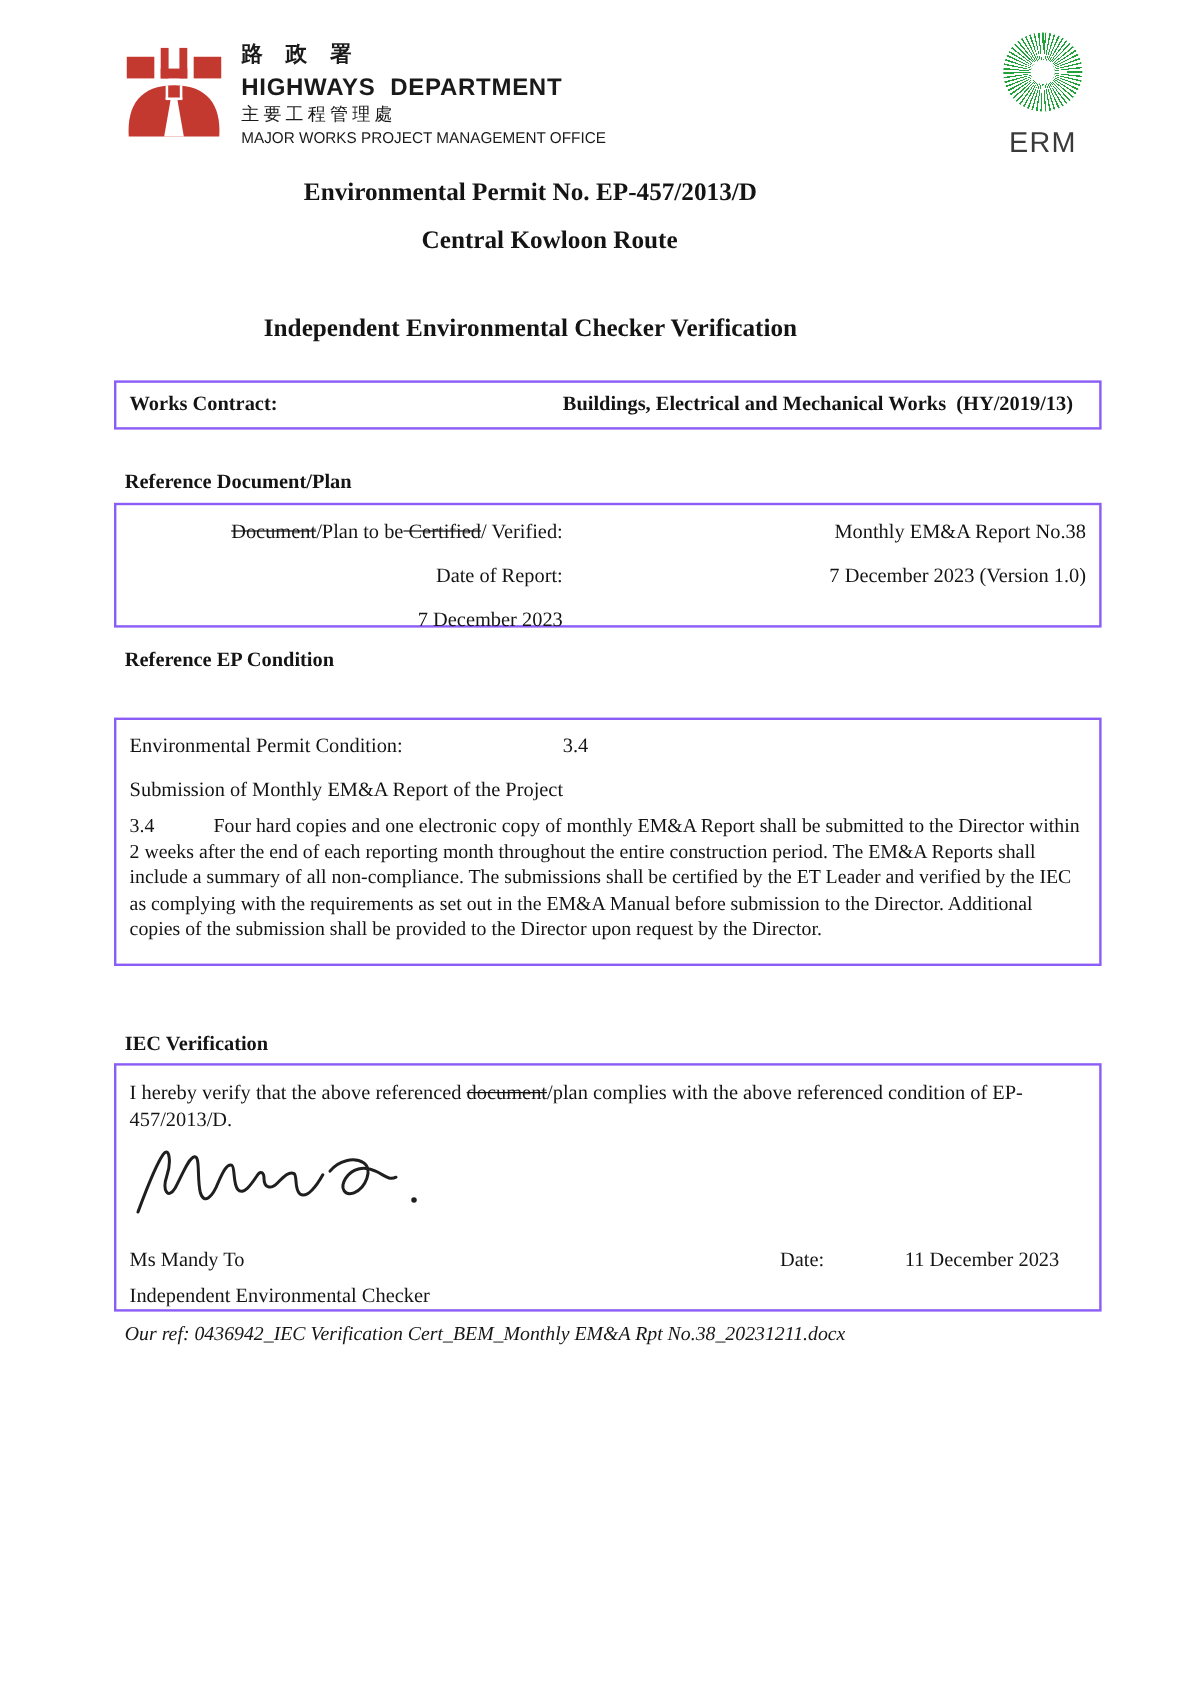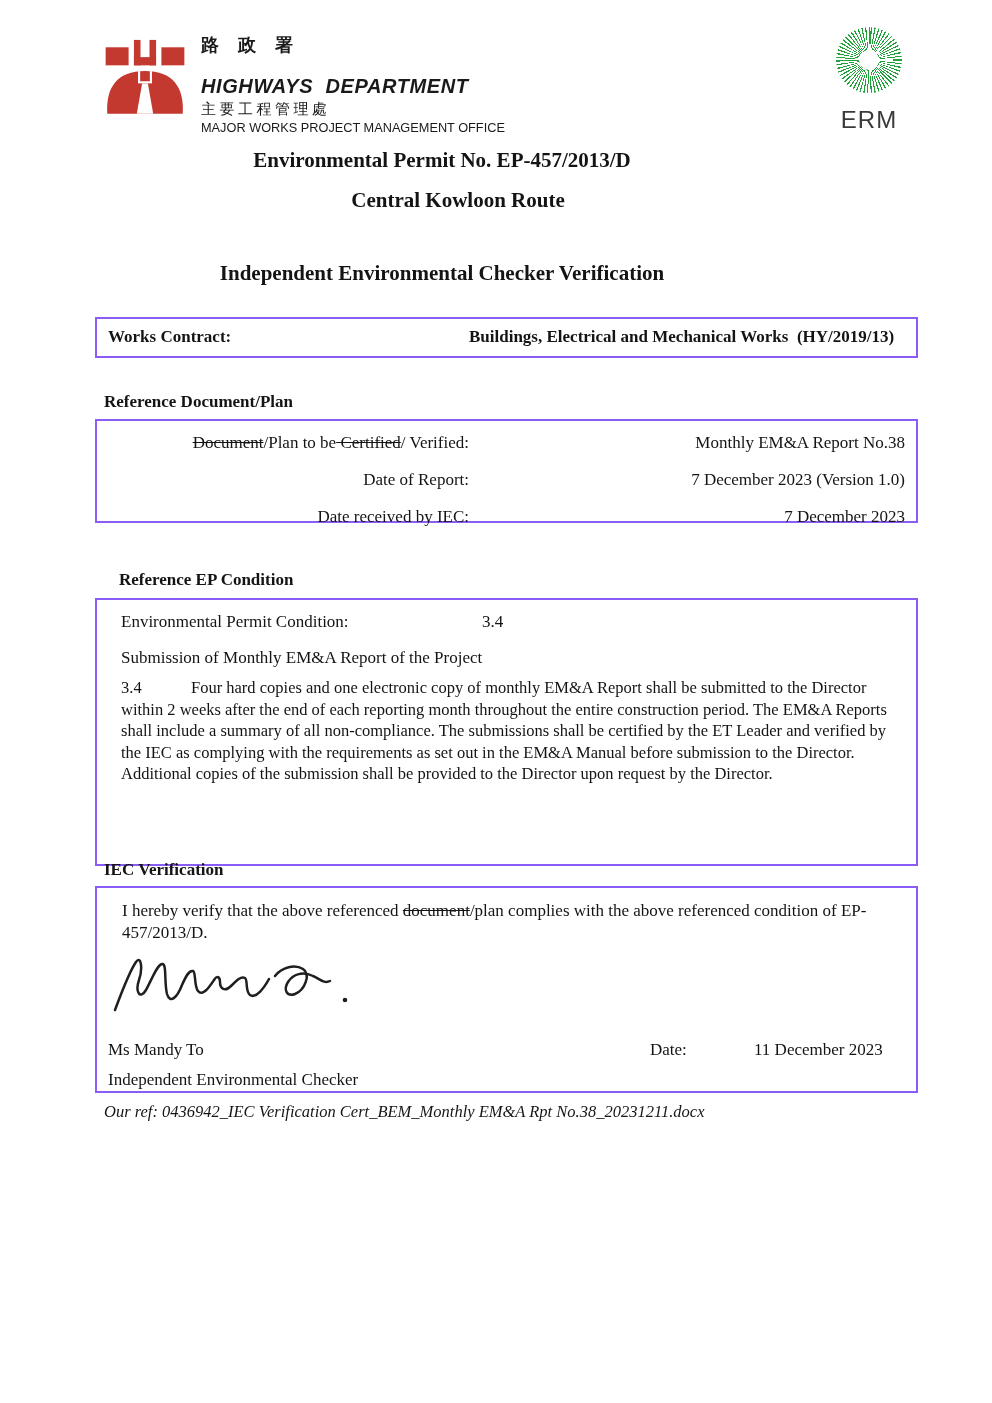--- a/index.html
+++ b/index.html
@@ -4,21 +4,21 @@
 <style>
   html,body{margin:0;padding:0;background:#ffffff;}
   body{width:992px;height:1403px;position:relative;font-family:"Liberation Serif",serif;color:#141414;}
   .page{position:absolute;inset:0;background:#ffffff;overflow:hidden;}
 
   
   .hyd-brand{position:absolute;left:104px;top:36px;display:flex;gap:15px;align-items:flex-start;}
   .hyd-logo{width:82px;height:80px;flex:0 0 auto;}
   .hyd-text{font-family:"Liberation Sans",sans-serif;line-height:1.05;}
   .hyd-cn{font-size:18px;font-weight:700;letter-spacing:7px;color:#1a1a1a;}
-  .hyd-en{font-size:20px;font-weight:700;letter-spacing:.6px;margin-top:21px;white-space:pre;color:#1a1a1a;font-style:italic;}
+  .hyd-en{font-size:20px;font-weight:700;letter-spacing:.6px;margin-top:8px;white-space:pre;color:#1a1a1a;}
   .office-cn{font-size:15px;font-weight:400;letter-spacing:3.5px;margin-top:4px;color:#1a1a1a;}
   .office-en{font-size:13px;font-weight:400;margin-top:4px;color:#1a1a1a;transform:scaleX(.98);transform-origin:left;}
 
   .erm-brand{position:absolute;left:830px;top:27px;width:78px;text-align:center;}
   .erm-burst{width:66px;height:66px;margin:0 auto;border-radius:50%;position:relative;
     background:repeating-conic-gradient(from 3deg,#21a13a 0deg 2.4deg,#ffffff 2.4deg 6.6deg);}
   .erm-burst::after{content:"";position:absolute;left:50%;top:50%;width:20px;height:20px;
     transform:translate(-50%,-50%);background:#fff;border-radius:50%;}
   .erm-label{font-family:"Liberation Sans",sans-serif;font-size:24px;color:#3a3a3a;letter-spacing:1px;margin-top:13px;}
 
@@ -31,28 +31,28 @@
   .section-heading{position:absolute;left:104px;font-weight:700;font-size:17px;}
   .kv{display:grid;grid-template-columns:361px 1fr;align-items:baseline;}
   .kv .val{white-space:pre-wrap;}
 
   .works-box{top:317px;height:41px;padding:8px 11px;font-weight:700;font-size:17px;}
   .h-refdoc{top:392px;}
   .docplan-box{top:419px;height:104px;padding:12px 11px;font-size:17px;text-align:right;}
   .docplan-box .kv{margin-bottom:17px;}
   .strike{text-decoration:line-through;}
 
-  .h-refep{top:570px;margin-left:15px;}
-  .ep-box{top:598px;height:268px;padding:12px 24px;font-size:17px;}
+  .h-refep{top:540px;}
+  .ep-box{top:598px;height:207px;padding:12px 11px;font-size:17px;}
   .ep-subtitle{margin-top:16px;}
   .ep-clause{margin-top:9px;font-size:16.5px;line-height:21.5px;}
   .clause-no{display:inline-block;min-width:70px;}
 
   .h-iec{top:860px;}
-  .iec-box{top:886px;height:207px;padding:12px 25px;font-size:17px;position:absolute;}
+  .iec-box{top:886px;height:207px;padding:12px 11px;font-size:17px;position:absolute;}
   .iec-statement{line-height:22px;max-width:795px;}
   .signature{position:absolute;left:12px;top:64px;}
   .sig-name{position:absolute;left:11px;top:152px;}
   .sig-date-label{position:absolute;left:553px;top:152px;}
   .sig-date-value{position:absolute;left:657px;top:152px;}
   .sig-role{position:absolute;left:11px;top:182px;}
 
   .footer-ref{position:absolute;left:104px;top:1102px;font-style:italic;font-size:16.5px;color:#161616;}
 </style>
 </head>
@@ -105,21 +105,20 @@
   <div class="box docplan-box">
     <div class="kv">
       <span><span class="strike">Document</span><span>/Plan to be</span><span class="strike"> Certified</span><span>/ Verified:</span></span>
       <span class="val">Monthly EM&amp;A Report No.38</span>
     </div>
     <div class="kv">
       <span>Date of Report:</span>
       <span class="val">7 December 2023 (Version 1.0)</span>
     </div>
     <div class="kv">
-      <span>Date received by IEC:</span>
       <span class="val">7 December 2023</span>
     </div>
   </div>
 
   <div class="section-heading h-refep">Reference EP Condition</div>
   <div class="box ep-box">
     <div class="kv">
       <span>Environmental Permit Condition:</span>
       <span class="val">3.4</span>
     </div>

